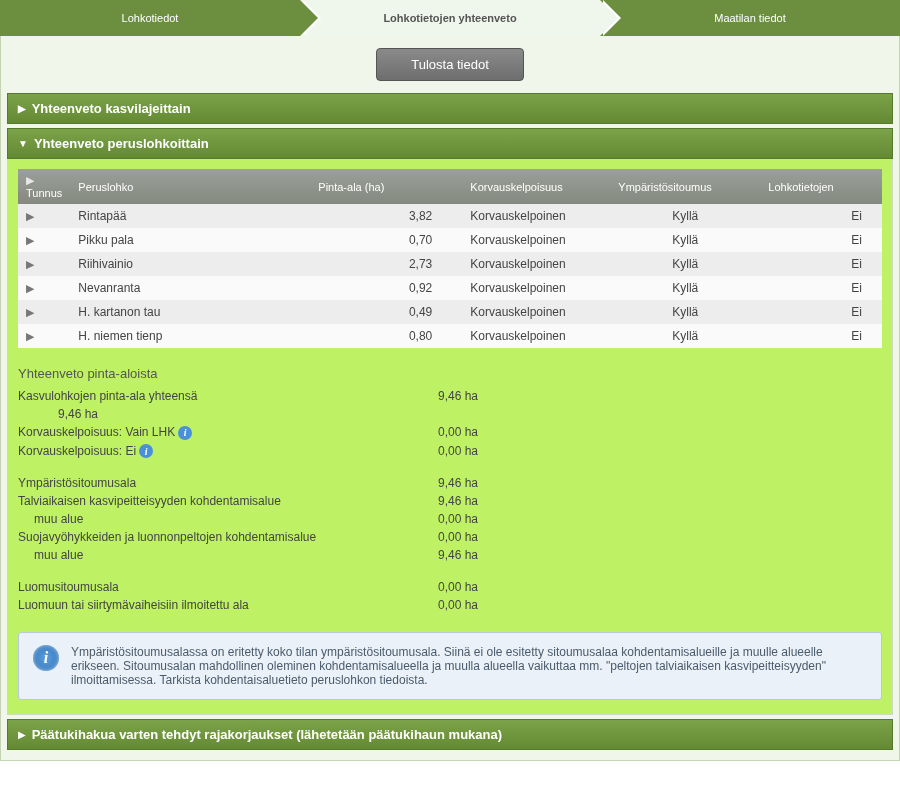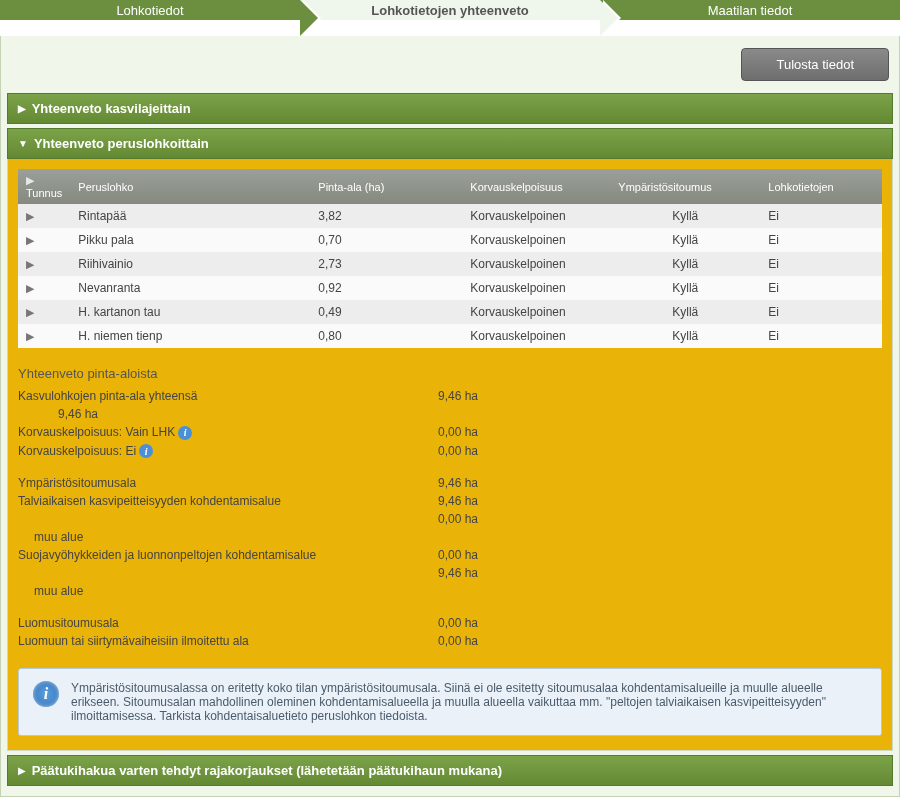--- a/index.html
+++ b/index.html
@@ -15,23 +15,23 @@
     width: 900px;
     height: 36px;
     position: relative;
   }
   .wizard-step {
     flex: 1;
     display: flex;
     align-items: center;
     justify-content: center;
     color: #fff;
-    font-size: 13px;
+    font-size: 11px;
     position: relative;
-    height: 20px;
+    height: 36px;
   }
   .wizard-step::after {
     content: "";
     position: absolute;
     right: -18px;
     top: 0;
     width: 0; height: 0;
     border-top: 18px solid transparent;
     border-bottom: 18px solid transparent;
     z-index: 3;
@@ -52,21 +52,21 @@
   .ws-green::after { border-left: 18px solid #6b8e3f; }
   .ws-light { background: #eff6eb; color: #555; font-weight: bold; }
   .ws-light::after { border-left: 18px solid #eff6eb; }
   .page {
     width: 900px;
     background: #f0f6ea;
     border: 1px solid #c3d3b3;
     border-top: none;
     padding: 6px 6px 10px 6px;
   }
-  .btnbar { display:flex; justify-content:flex-end; padding: 6px 4px 12px 4px;}
+  .btnbar { display:flex; justify-content:center; padding: 6px 4px 12px 4px;}
   .btn-gray {
     background: linear-gradient(#8a8a8a,#6e6e6e);
     border: 1px solid #555;
     border-radius: 4px;
     color: #fff;
     padding: 8px 34px;
     font-size: 13px;
     cursor: pointer;
   }
   .panel-head {
@@ -76,46 +76,46 @@
     font-size: 13px;
     font-weight: bold;
     border: 1px solid #567a2d;
     display:flex;
     align-items:center;
     gap:6px;
     cursor:pointer;
   }
   .panel-head .tri { font-size: 10px; }
   .panel-body {
-    background: #eab308;
+    background: #bef264;
     border: 1px solid #cfd8c3;
     border-top: none;
     padding: 10px 10px 14px 10px;
   }
   .panel-gap { height: 4px; }
   table.grid { width: 100%; border-collapse: collapse; font-size: 12px;}
   table.grid thead th {
     background: linear-gradient(#9aa09a,#85897f);
     color: #fff;
     font-weight: normal;
     text-align: left;
     padding: 5px 8px;
     font-size: 11px;
   }
   table.grid tbody td { padding: 5px 8px; }
   table.grid tbody tr:nth-child(odd){ background:#ededed; }
   table.grid tbody tr:nth-child(even){ background:#fafafa; }
   .exp { color:#777; font-size: 11px; cursor:pointer;}
-  .col-right { text-align: left; }
+  .col-right { text-align: right; }
   .col-center { text-align: center; }
   .section-title { font-weight:normal; color:#555; margin: 18px 0 6px 0; font-size: 13px;}
   .sumrow { display:flex; padding: 2px 0; color:#444;}
   .sumrow .lbl { width: 380px; }
   .sumrow .val { width: 80px; text-align:right; }
-  .sumrow.indent .lbl { padding-left: 16px; margin-top: 18px; }
+  .sumrow.indent .lbl { padding-left: 16px; }
   .sumrow.block { margin-top: 14px; }
   .info-icon {
     display:inline-flex;
     width:14px; height:14px;
     border-radius:50%;
     background:#4a90d9;
     color:#fff;
     font-weight:bold;
     font-size:10px;
     align-items:center;

